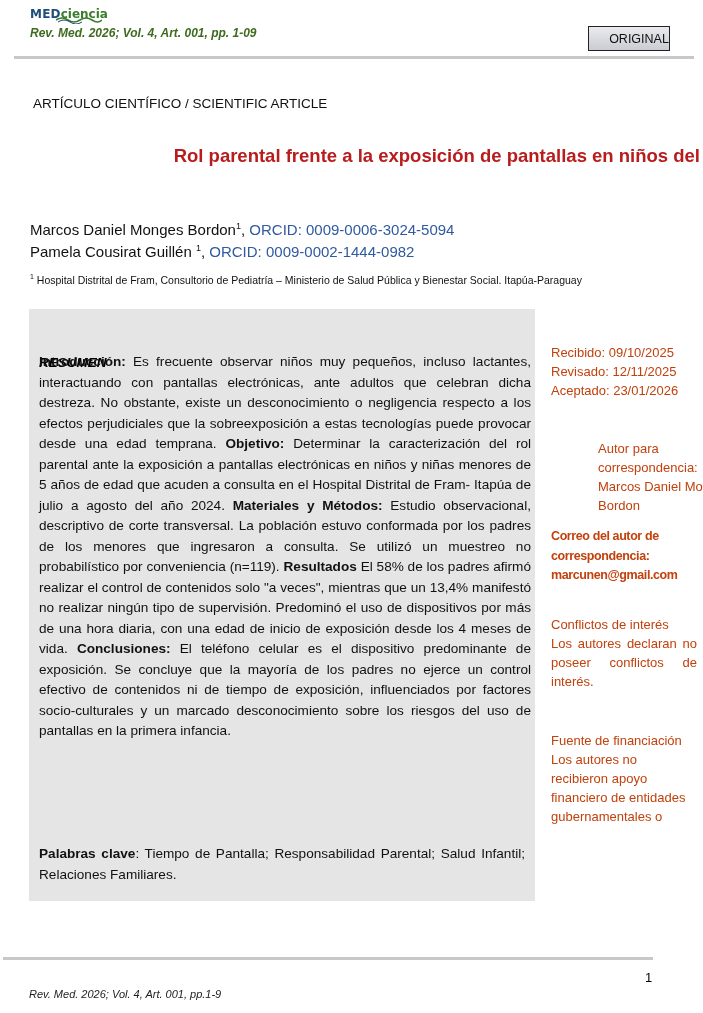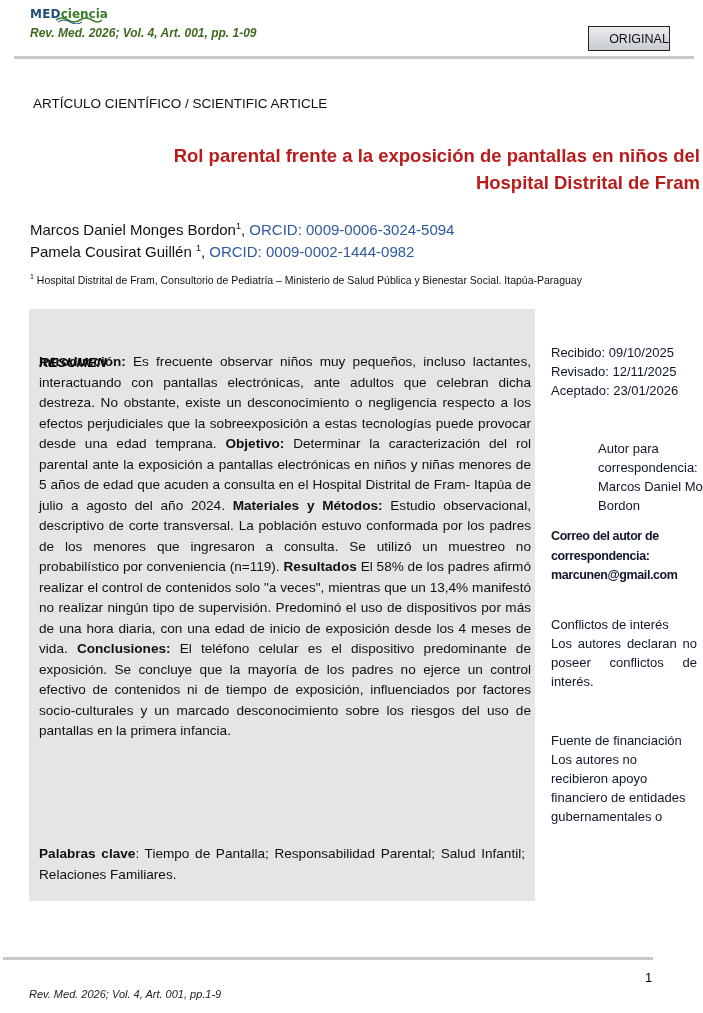--- a/index.html
+++ b/index.html
@@ -24,21 +24,21 @@
     .affil { left: 30px; top: 273px; font-size: 10.5px; color:#111; }
 
     
     .abstract { left: 29px; top: 309px; width: 506px; height: 592px; background: #e5e5e5; }
     .abs-head { left: 39px; top: 330px; font-weight: bold; font-style: italic; font-size: 13.5px; margin-top: 25px; }
     .abs-body { left: 39px; top: 352px; width: 492px; font-size: 13.6px; line-height: 20.5px; text-align: justify; color:#111; }
     .abs-body b { font-weight: bold; }
     .keywords { left: 39px; top: 843px; width: 486px; font-size: 13.6px; line-height: 21px; text-align: justify; color:#111; }
 
     
-    .side { left: 551px; width: 146px; font-size: 13px; line-height: 19px; color:#0f172a; }
+    .side { left: 551px; width: 146px; font-size: 13px; line-height: 19px; color:#c2410c; }
     .side.dates { top: 343px; }
     .side.corr { top: 439px; margin-left: 47px; }
     .side.email { top: 527px; font-size: 12.5px; letter-spacing: -0.4px; line-height: 19.5px; font-weight: bold; }
     .side.conf { top: 615px; text-align: justify; }
     .side.fund { top: 731px; }
 
     .rule-bottom { left: 3px; top: 957px; width: 650px; height: 3px; background: #c8c8c8; }
     .page-num { left: 645px; top: 970px; font-size: 13px; }
     .footer-ref { left: 29px; top: 988px; font-style: italic; font-size: 11px; color:#222; }
   </style>
@@ -52,21 +52,20 @@
     <path d="M2 6 Q8 2 14 6 T26 6" stroke="#1f4e79" stroke-width="1" fill="none"></path>
   </svg>
 </div>
 <div class="abs journal-ref">Rev. Med. 2026; Vol. 4, Art. 001, pp. 1-09</div>
 <div class="abs badge">ORIGINAL</div>
 <div class="abs rule-top"></div>
 
 <div class="abs section-label">ARTÍCULO CIENTÍFICO / SCIENTIFIC ARTICLE</div>
 <div class="abs title">
   <div>Rol parental frente a la exposición de pantallas en niños del</div>
-  <div>Hospital Distrital de Fram</div>
 </div>
 
 <div class="abs authors">
   <div>
     <span>Marcos Daniel Monges Bordon</span><sup>1</sup>, <span class="orcid">ORCID: 0009-0006-3024-5094</span>
   </div>
   <div>
     <span>Pamela Cousirat Guillén </span><sup>1</sup>, <span class="orcid">ORCID: 0009-0002-1444-0982</span>
   </div>
 </div>

